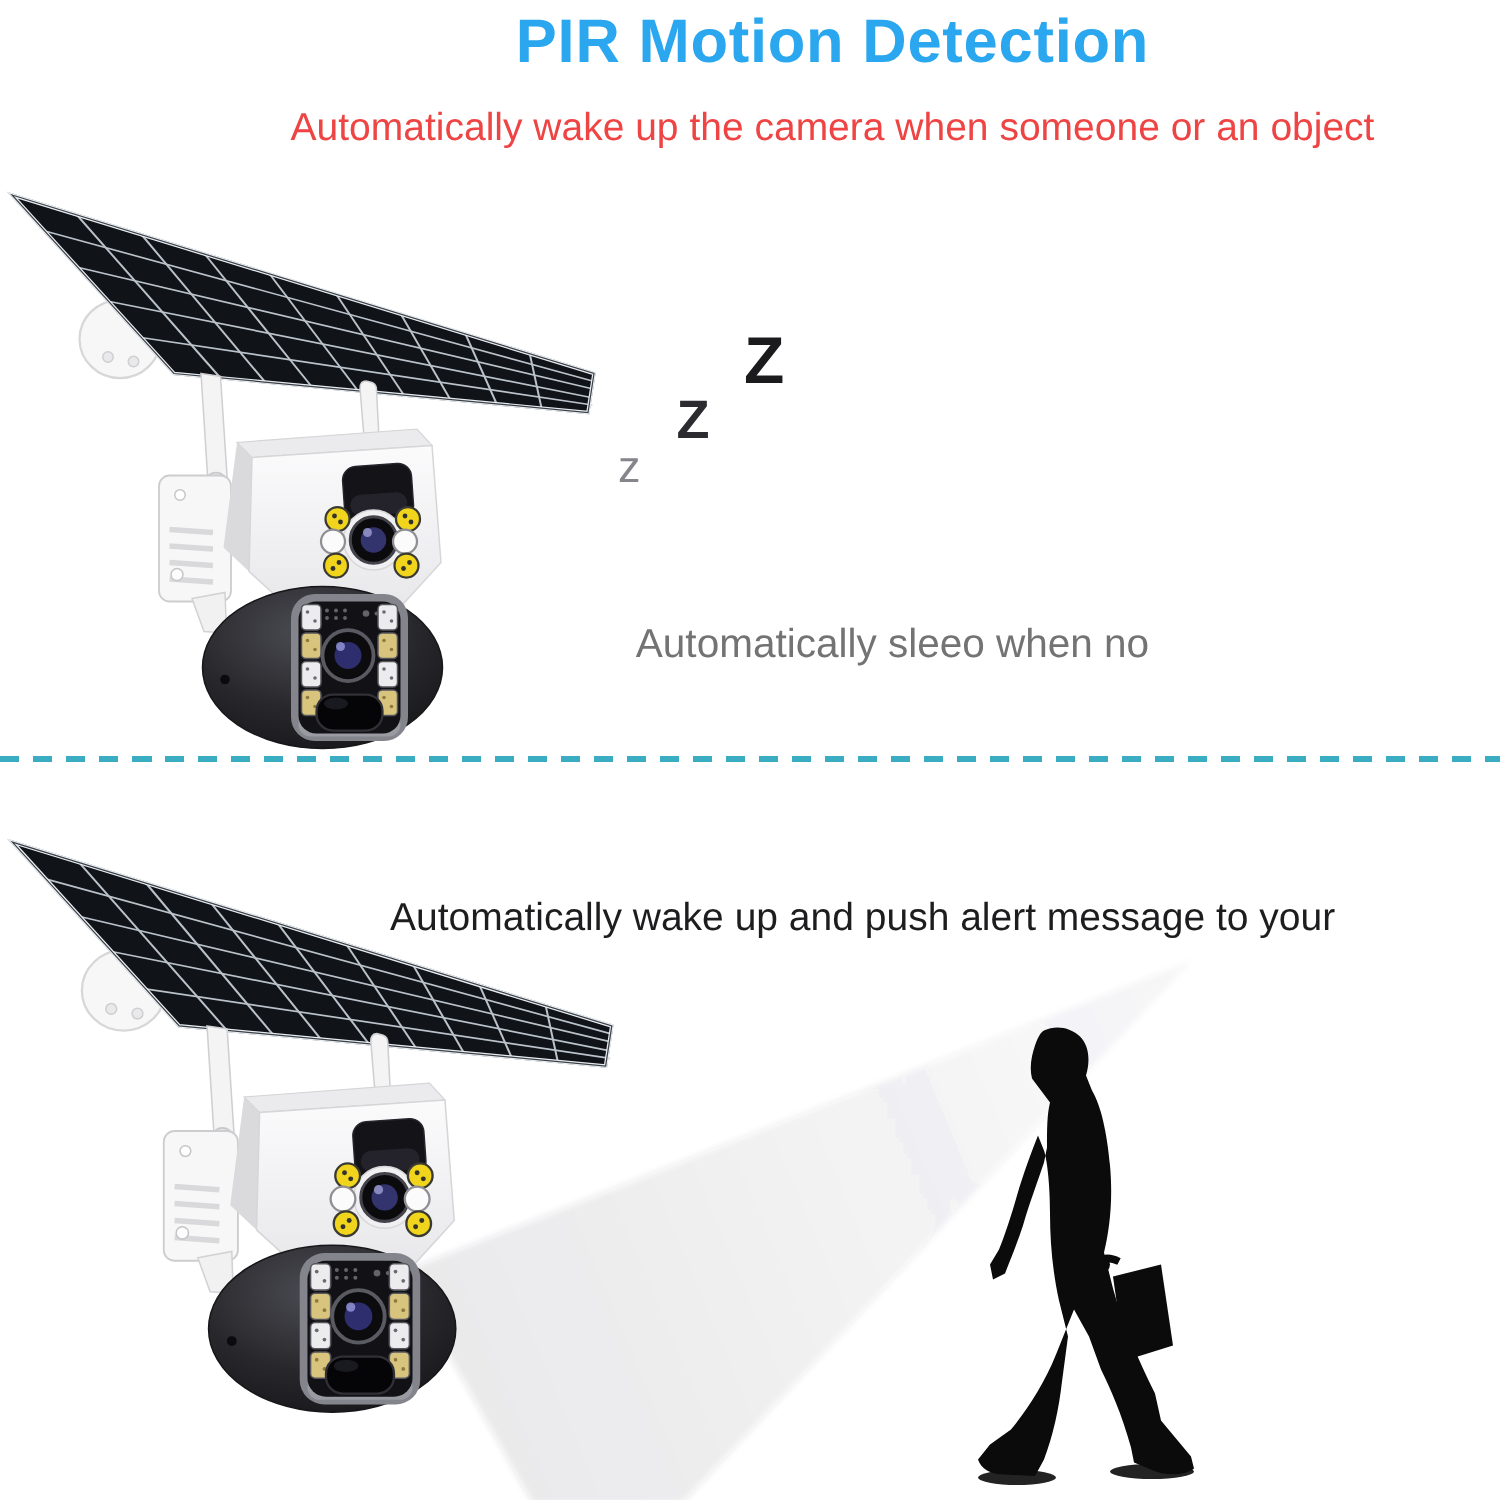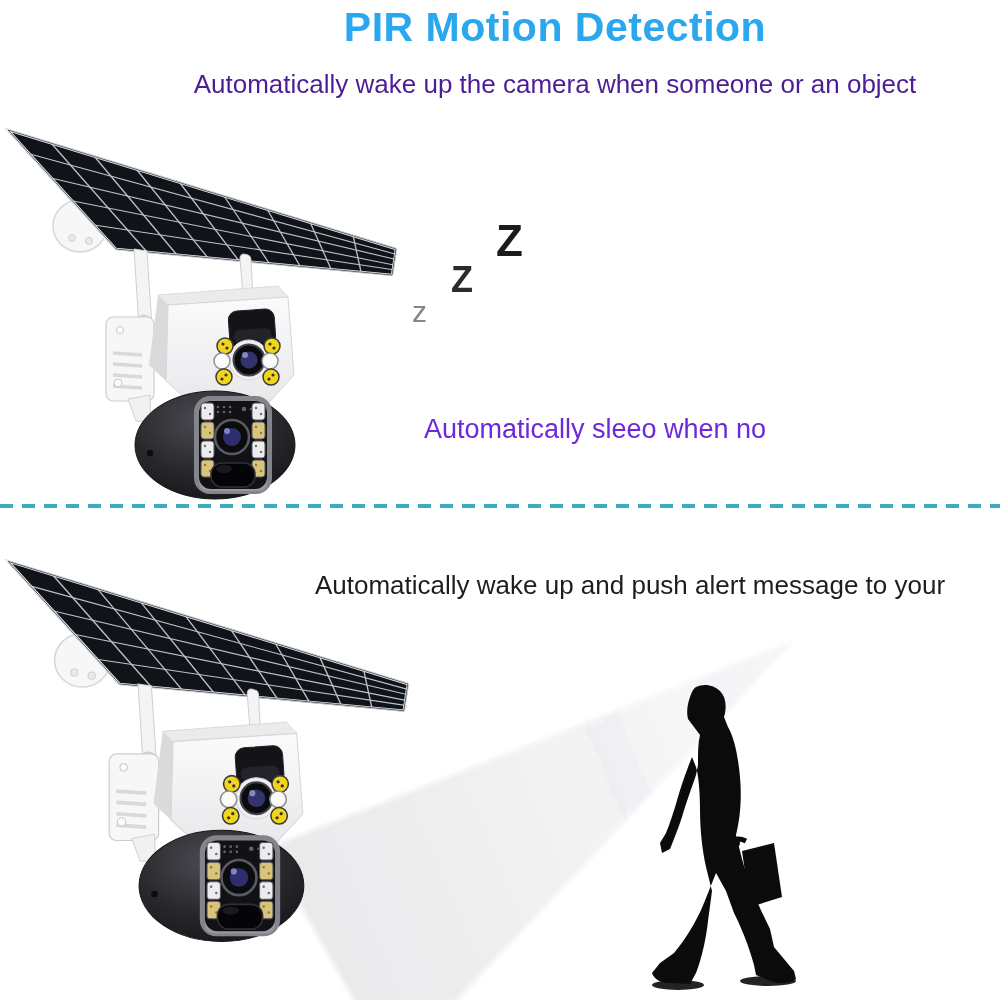--- a/index.html
+++ b/index.html
@@ -1,24 +1,24 @@
 <!DOCTYPE html>
 <html><head>
 <meta charset="utf-8">
 <style>
   html,body{margin:0;padding:0;background:#fff;}
   .stage{position:relative;width:1000px;height:1000px;background:#ffffff;overflow:hidden;
          font-family:"Liberation Sans",sans-serif;}
   .page-title{position:absolute;left:110px;right:0;top:4px;margin:0;text-align:center;
               font-size:41px;font-weight:700;color:#2aa7ee;letter-spacing:.5px;}
   .subtitle{position:absolute;left:110px;right:0;top:66px;margin:0;text-align:center;
-            font-size:26px;line-height:36px;color:#4c1d95;font-weight:400;}
+            font-size:26px;line-height:36px;color:#ef4444;font-weight:400;}
   .sleep-caption{position:absolute;left:380px;top:413px;width:430px;text-align:center;
-                 font-size:27px;line-height:33px;color:#6d28d9;}
-  .alert-caption{position:absolute;left:260px;top:568px;width:740px;text-align:center;
+                 font-size:27px;line-height:33px;color:#737373;}
+  .alert-caption{position:absolute;left:260px;top:594px;width:740px;text-align:left;
                  font-size:26px;line-height:34px;color:#1d1d1f;}
   .zzz{position:absolute;color:#1b1b1e;line-height:1;}
   .zzz-large{left:496px;top:219px;font-size:44px;font-weight:700;}
   .zzz-medium{left:451px;top:262px;font-size:36px;font-weight:700;color:#2c2c30;}
   .zzz-small{left:412px;top:297px;font-size:30px;font-weight:400;color:#85858c;}
   .divider{position:absolute;left:0;top:504px;width:1000px;height:4px;
            background:repeating-linear-gradient(90deg,#3badc3 0 13px,transparent 13px 22px);}
   .abs{position:absolute;}
   svg{display:block;}
 </style>

